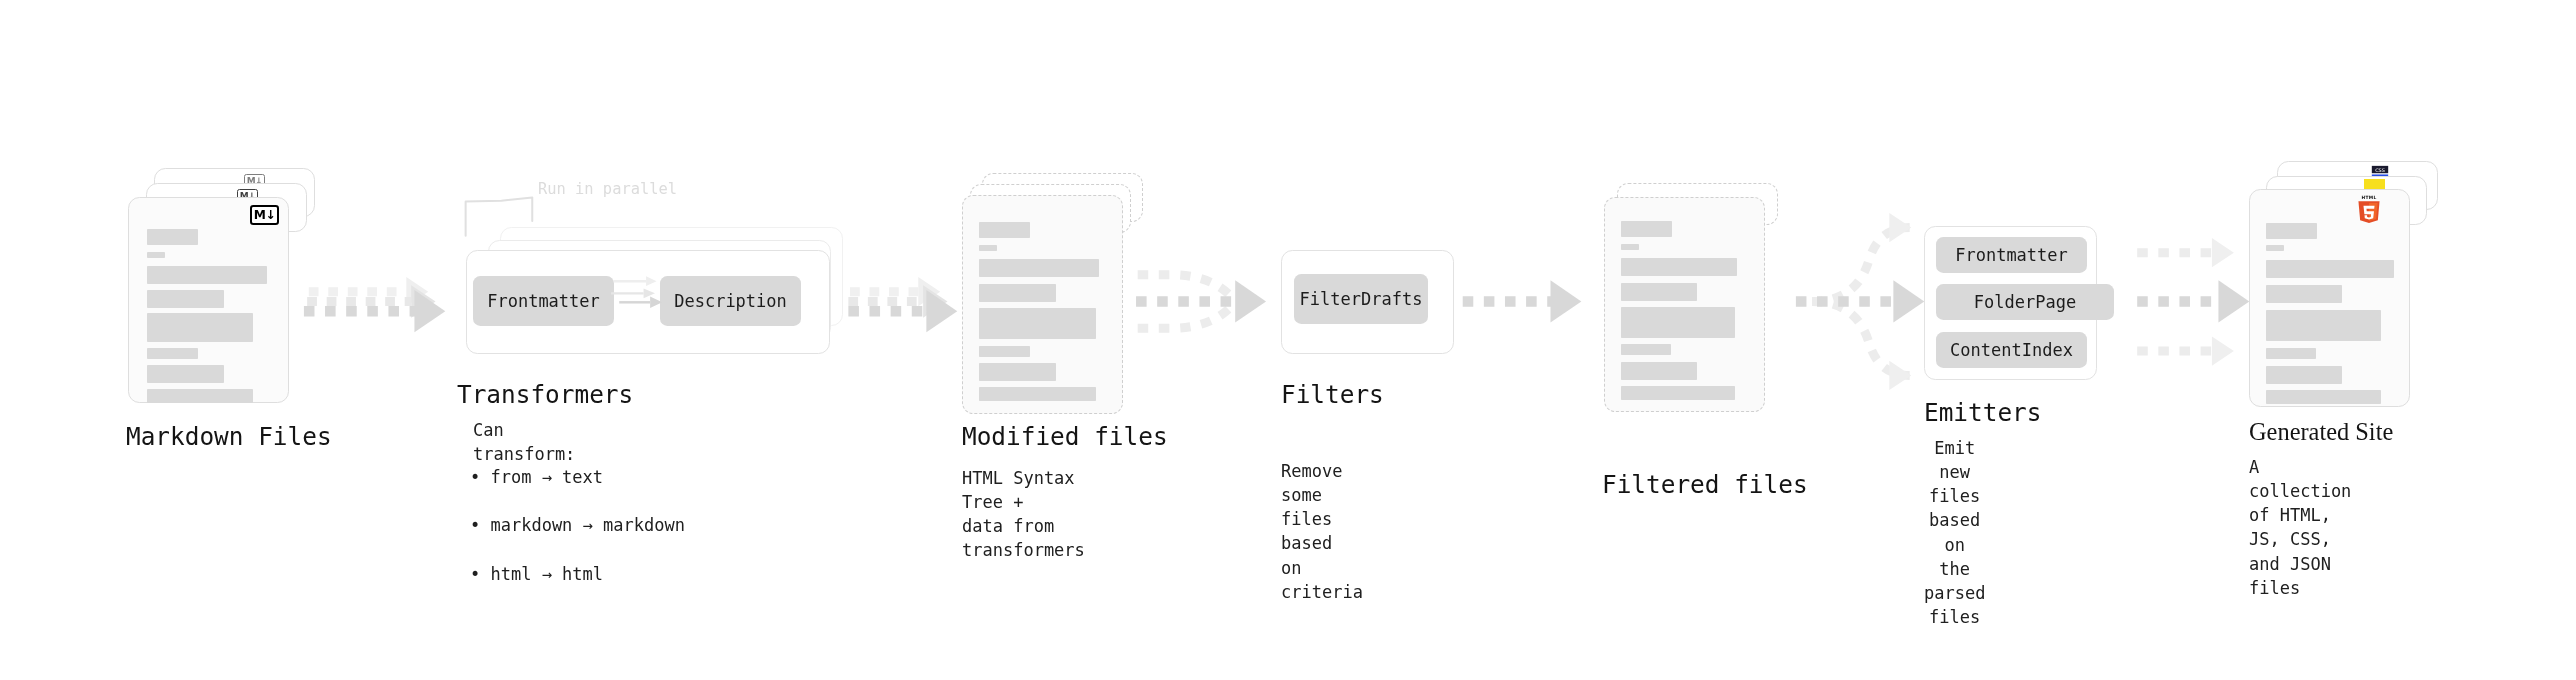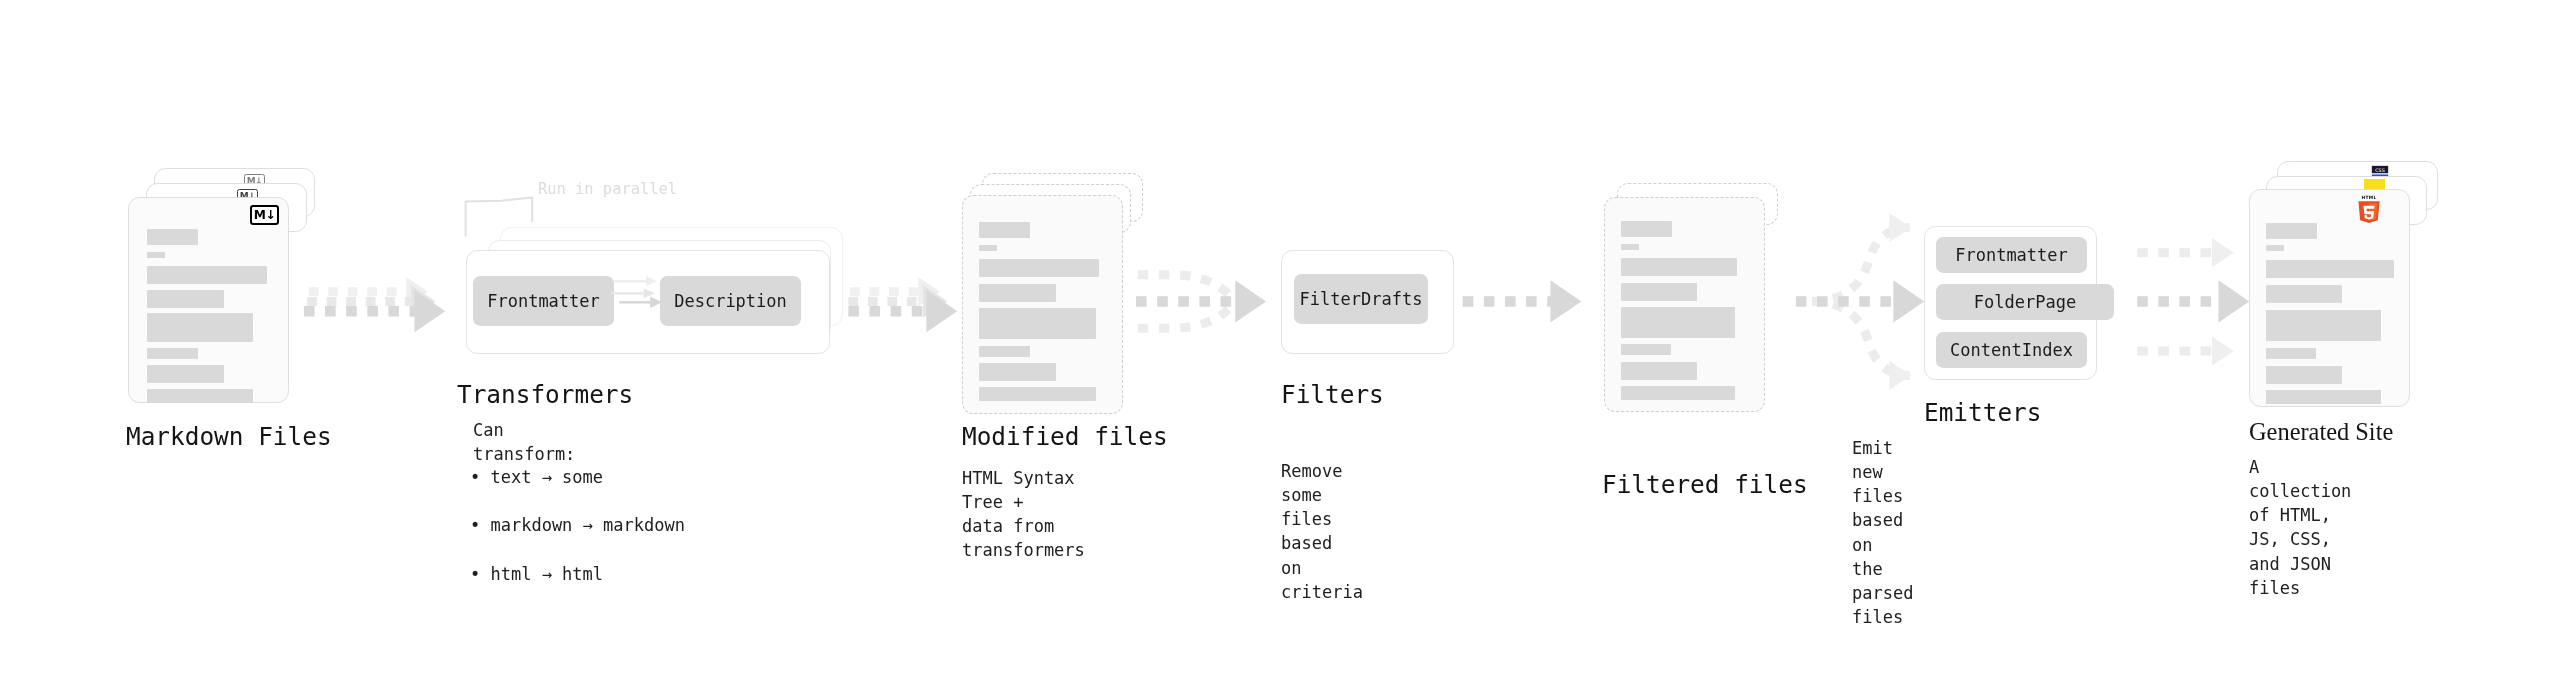--- a/index.html
+++ b/index.html
@@ -251,21 +251,21 @@
       <polygon points="792,355 806,361 792,367" fill="#e6e6e6"></polygon>
       <line x1="762" y1="372" x2="800" y2="372" stroke="#d6d6d6" stroke-width="3"></line>
       <polygon points="800,365 815,372 800,379" fill="#d6d6d6"></polygon>
     </svg>
 
     <div class="stage-title" style="position:absolute; left:457px; top:382px;">Transformers</div>
 
     <div class="stage-sub" style="position:absolute; left:473px; top:418px;">Can transform:</div>
 
     <ul class="bullets stage-sub" style="position:absolute; left:470px; top:441px;">
-      <li>• text → some</li>
+      <li>• from → text</li>
       <li>• markdown → markdown</li>
       <li>• html → html</li>
     </ul>
   </div>
 
   <div class="stage" style="left:0; top:0;">
 
     <div class="filecard dashed" style="left:982px; top:173px; width:161px; height:49px; background:#ffffff;"></div>
     <div class="filecard dashed" style="left:970px; top:184px; width:161px; height:49px; background:#ffffff;"></div>
 
@@ -319,21 +319,21 @@
   <div class="stage" style="left:0; top:0;">
 
     <div class="panel" style="left:1924px; top:226px; width:173px; height:154px;"></div>
 
     <div class="chip" style="left:1936px; top:237px; width:151px; height:36px;">Frontmatter</div>
     <div class="chip" style="left:1936px; top:284px; width:178px; height:36px;">FolderPage</div>
     <div class="chip" style="left:1936px; top:332px; width:151px; height:36px;">ContentIndex</div>
 
     <div class="stage-title" style="position:absolute; left:1924px; top:400px;">Emitters</div>
 
-    <div class="stage-sub" style="position:absolute; left:1852px; top:436px;">Emit new files based on
+    <div class="stage-sub" style="position:absolute; left:1924px; top:436px;text-align:center;">Emit new files based on
 the parsed files</div>
   </div>
 
   <div class="stage" style="left:0; top:0;">
 
     <div class="filecard" style="left:2277px; top:161px; width:161px; height:49px; background:#ffffff;"></div>
     <div class="css-badge" style="left:2371px; top:165px;">
       <svg width="18" height="14" viewBox="0 0 22 17" xmlns="http://www.w3.org/2000/svg">
         <rect x="1" y="1" width="20" height="9" fill="#1a1a2e"></rect>
         <text x="11" y="8" font-family="DejaVu Sans, sans-serif" font-size="6" fill="#ffffff" text-anchor="middle">CSS</text>

